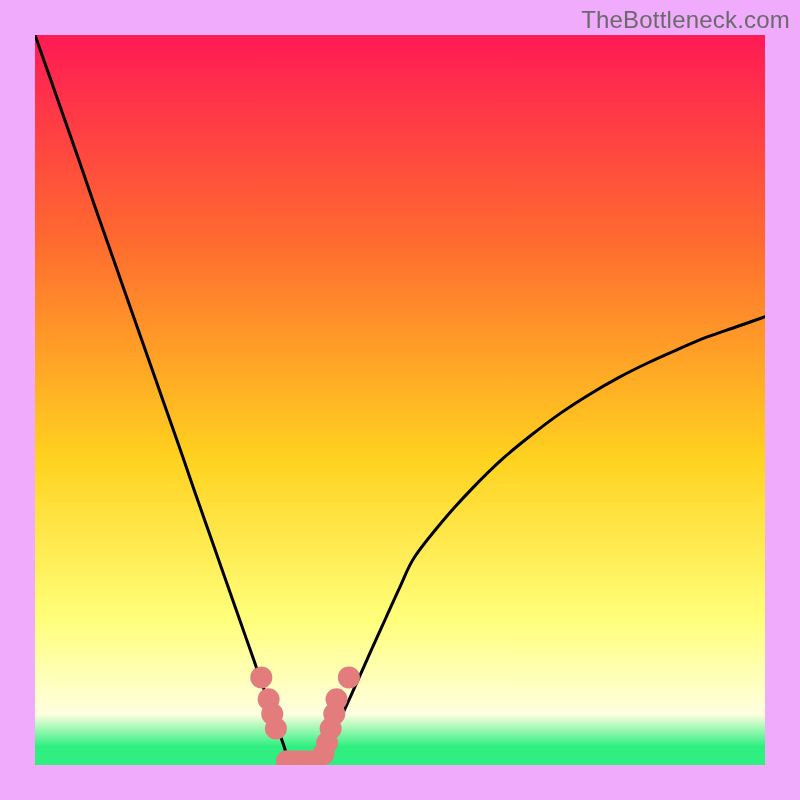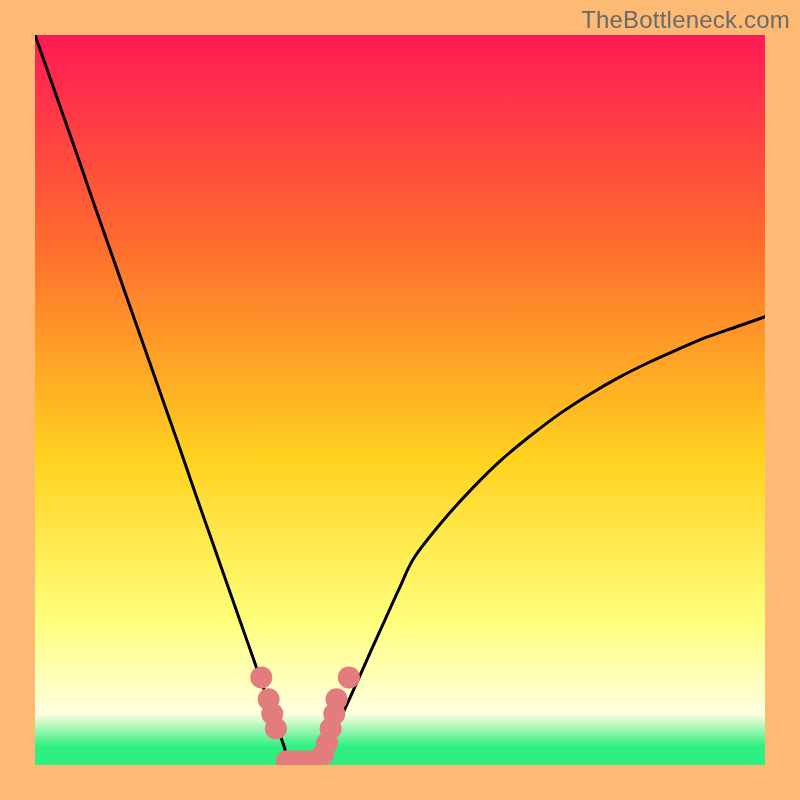--- a/index.html
+++ b/index.html
@@ -1,21 +1,21 @@
 <!DOCTYPE html>
 <html><head>
 <meta charset="utf-8">
 <style>
   * { margin: 0; padding: 0; box-sizing: border-box; }
   html, body { width: 800px; height: 800px; overflow: hidden; background: #000; }
   .stage {
     position: relative;
     width: 800px;
     height: 800px;
-    background: #fdba74;
+    background: #f0abfc;
   }
   .watermark {
     position: absolute;
     top: 6px;
     right: 10px;
     font-family: Arial, Helvetica, sans-serif;
     font-size: 24px;
     font-weight: 500;
     color: #6a6a6a;
     letter-spacing: 0.2px;

